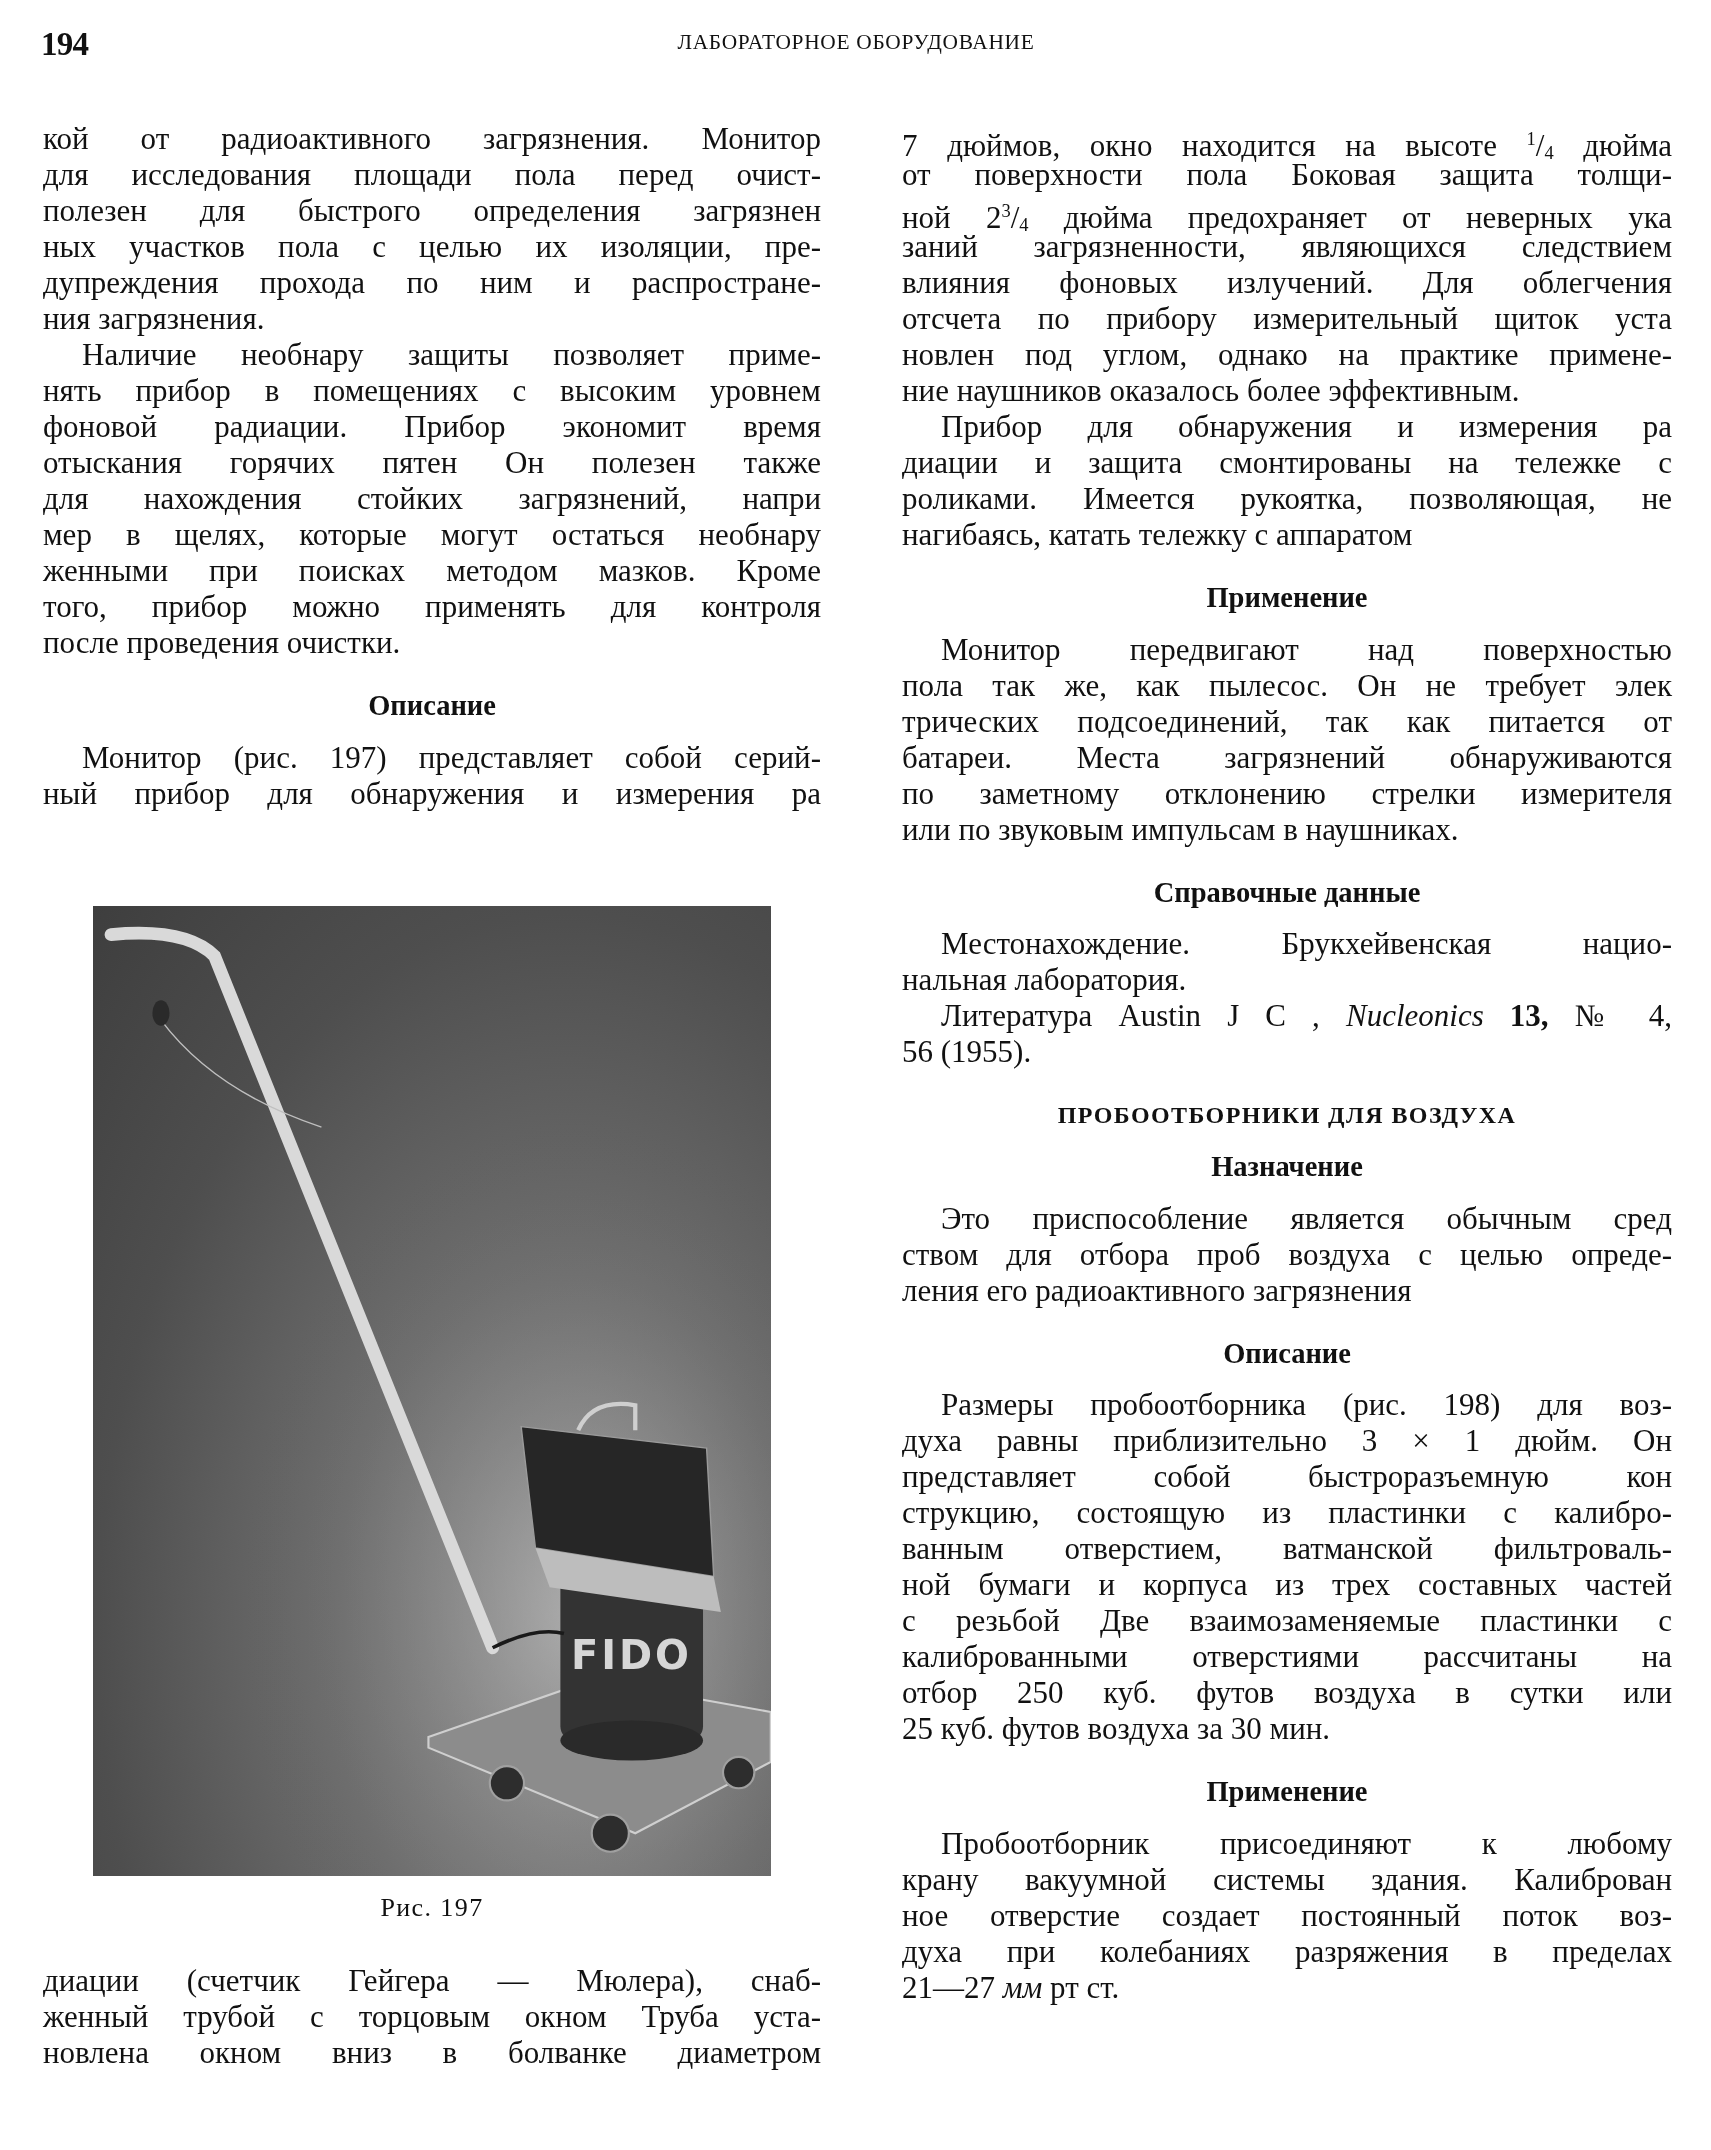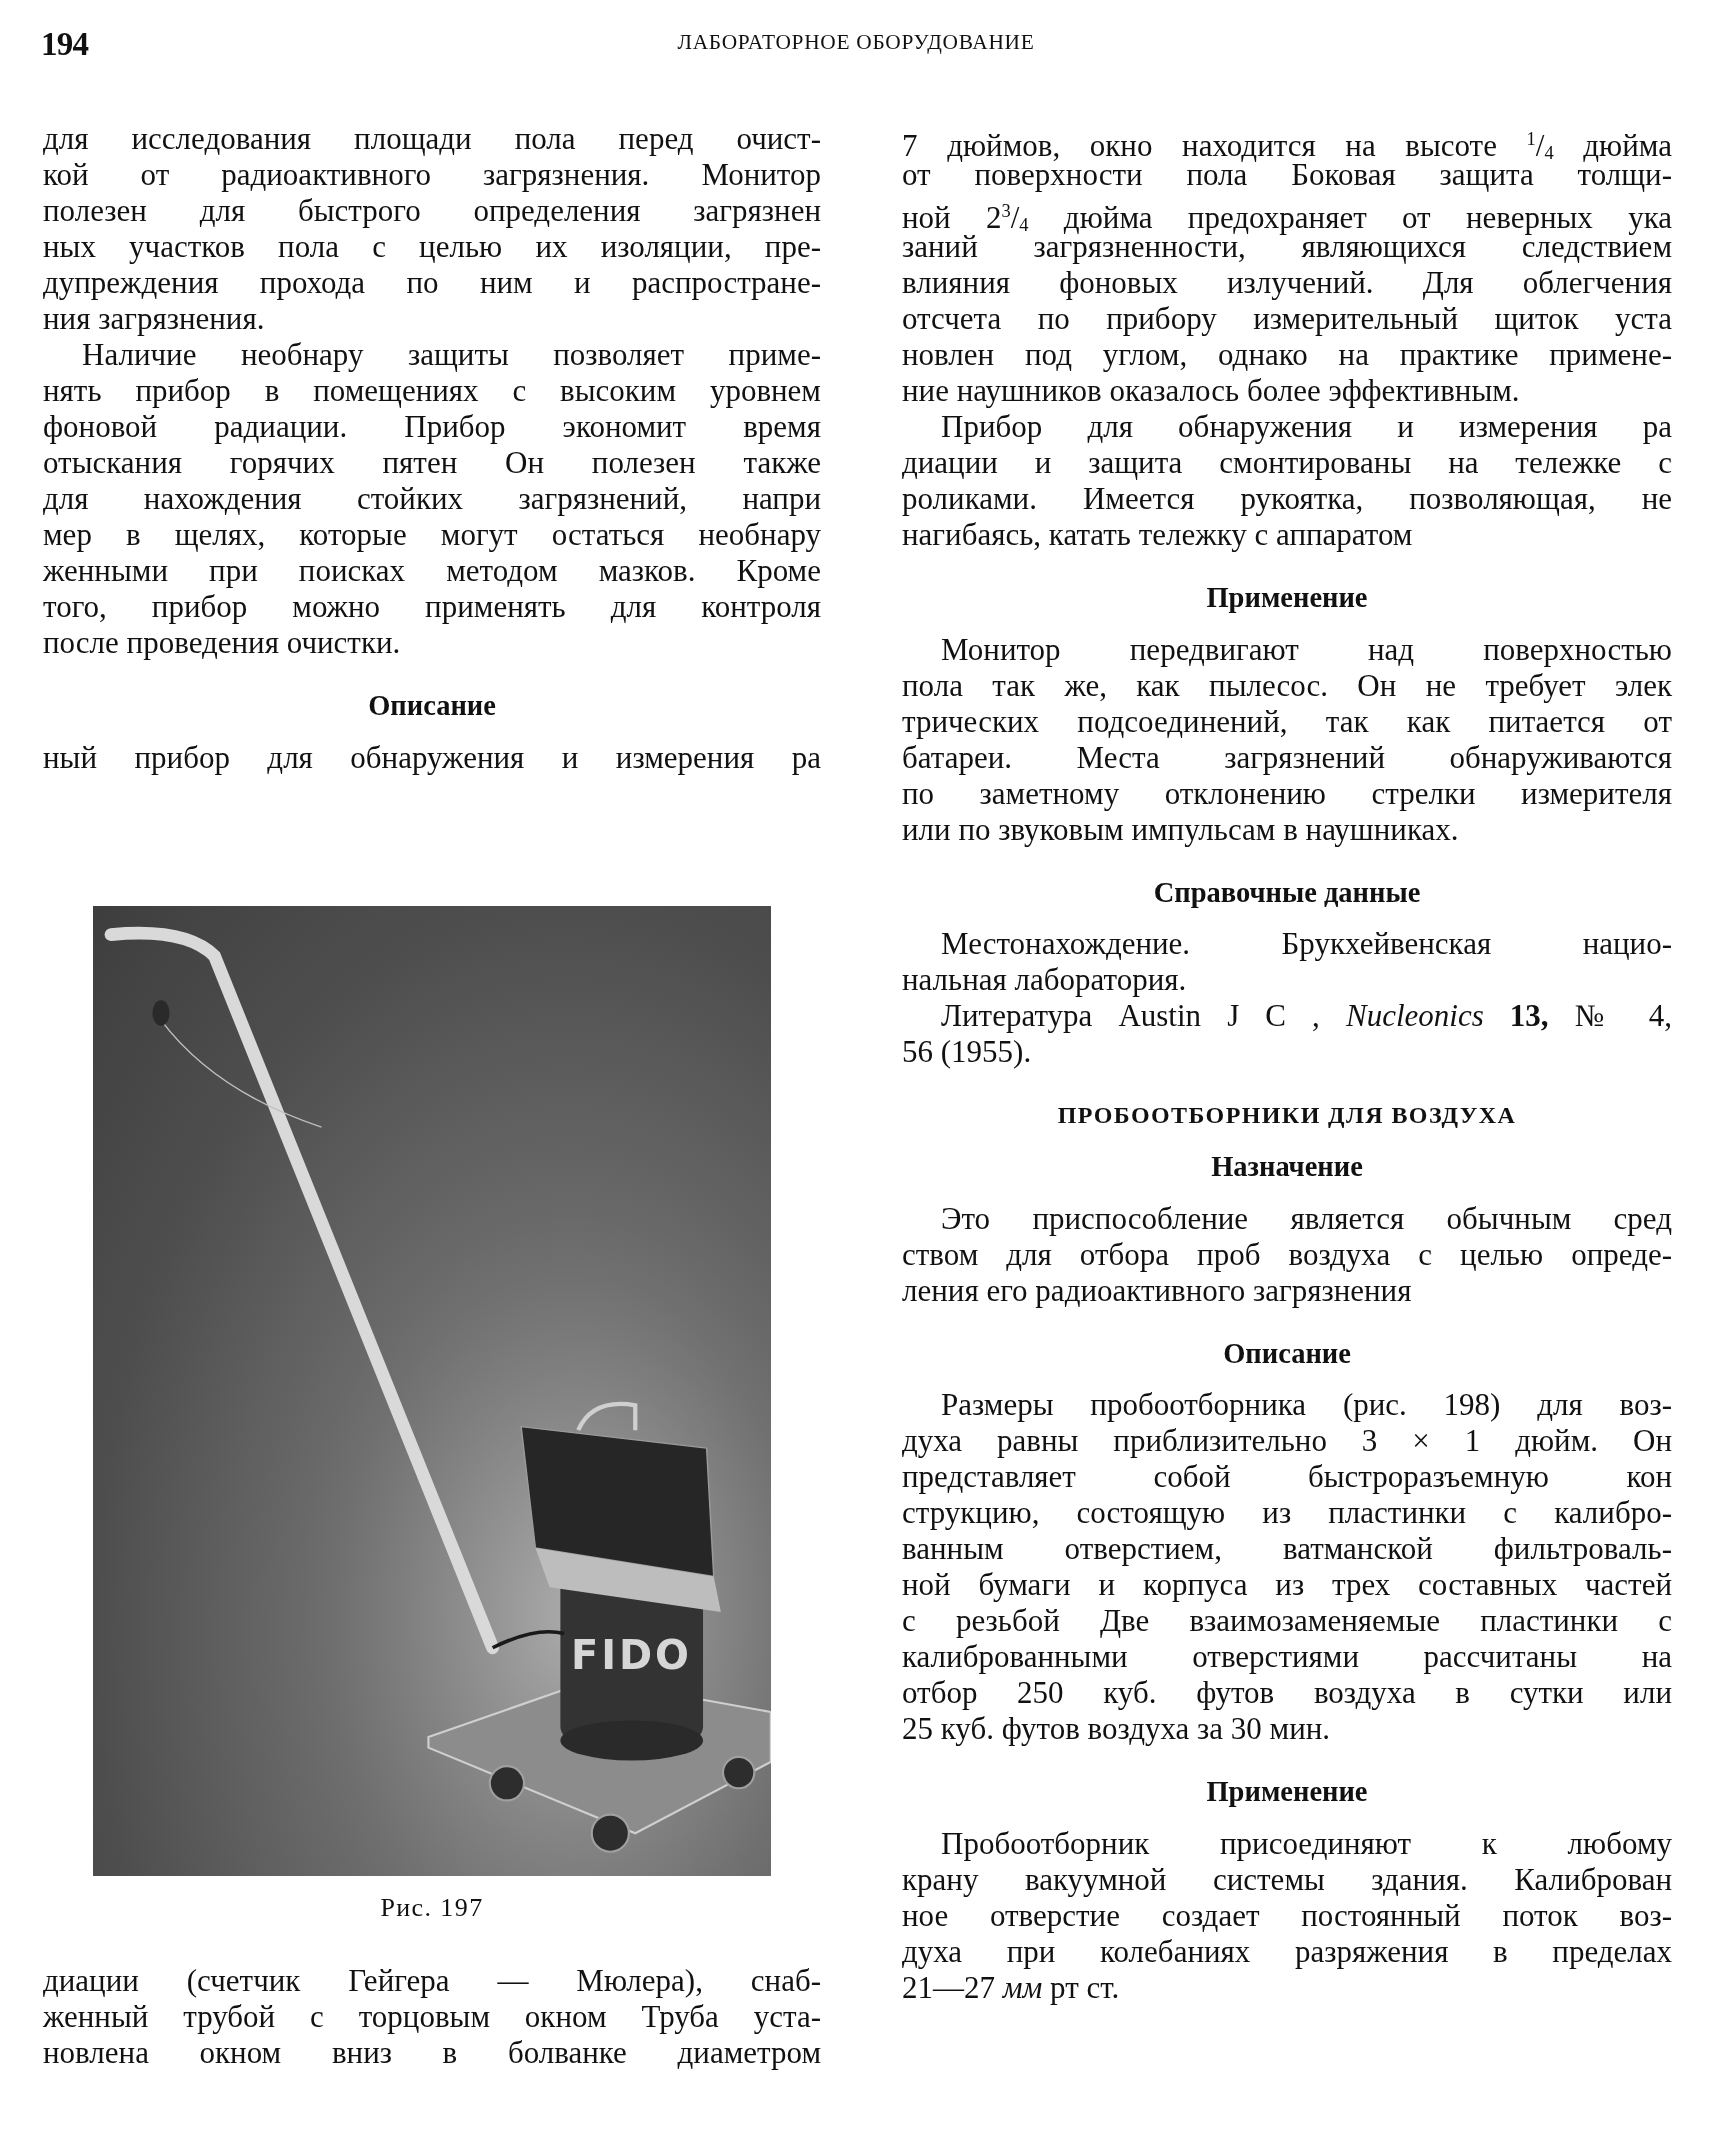--- a/index.html
+++ b/index.html
@@ -45,38 +45,39 @@
   }
   .bottom-left { top: 1963px; }
 </style>
 </head>
 <body>
 
 <div class="page-number">194</div>
 <div class="running-head">ЛАБОРАТОРНОЕ ОБОРУДОВАНИЕ</div>
 
 <div class="col left" style="top:121px;">
+  <span class="line">кой от радиоактивного загрязнения. Монитор</span>
   <span class="line">для исследования площади пола перед очист-</span>
-  <span class="line">кой от радиоактивного загрязнения. Монитор</span>
   <span class="line">полезен для быстрого определения загрязнен</span>
   <span class="line">ных участков пола с целью их изоляции, пре-</span>
   <span class="line">дупреждения прохода по ним и распростране-</span>
   <span class="line last">ния загрязнения.</span>
   <span class="line indent">Наличие необнару защиты позволяет приме-</span>
   <span class="line">нять прибор в помещениях с высоким уровнем</span>
   <span class="line">фоновой радиации. Прибор экономит время</span>
   <span class="line">отыскания горячих пятен Он полезен также</span>
   <span class="line">для нахождения стойких загрязнений, напри</span>
   <span class="line">мер в щелях, которые могут остаться необнару</span>
   <span class="line">женными при поисках методом мазков. Кроме</span>
   <span class="line">того, прибор можно применять для контроля</span>
   <span class="line last">после проведения очистки.</span>
   <div class="gap-m"></div>
   <span class="heading">Описание</span>
   <div class="gap-s"></div>
+  <span class="line indent">Монитор (рис. 197) представляет собой серий-</span>
   <span class="line">ный прибор для обнаружения и измерения ра</span>
 </div>
 
 <div class="photo">
   <svg width="678" height="970" viewBox="0 0 950 1360">
     <defs>
       <radialGradient id="floorGlow" cx="0.72" cy="0.72" r="0.5">
         <stop offset="0" stop-color="#b5b5b5" stop-opacity="0.7"></stop>
         <stop offset="1" stop-color="#5a5a5a" stop-opacity="0"></stop>
       </radialGradient>

